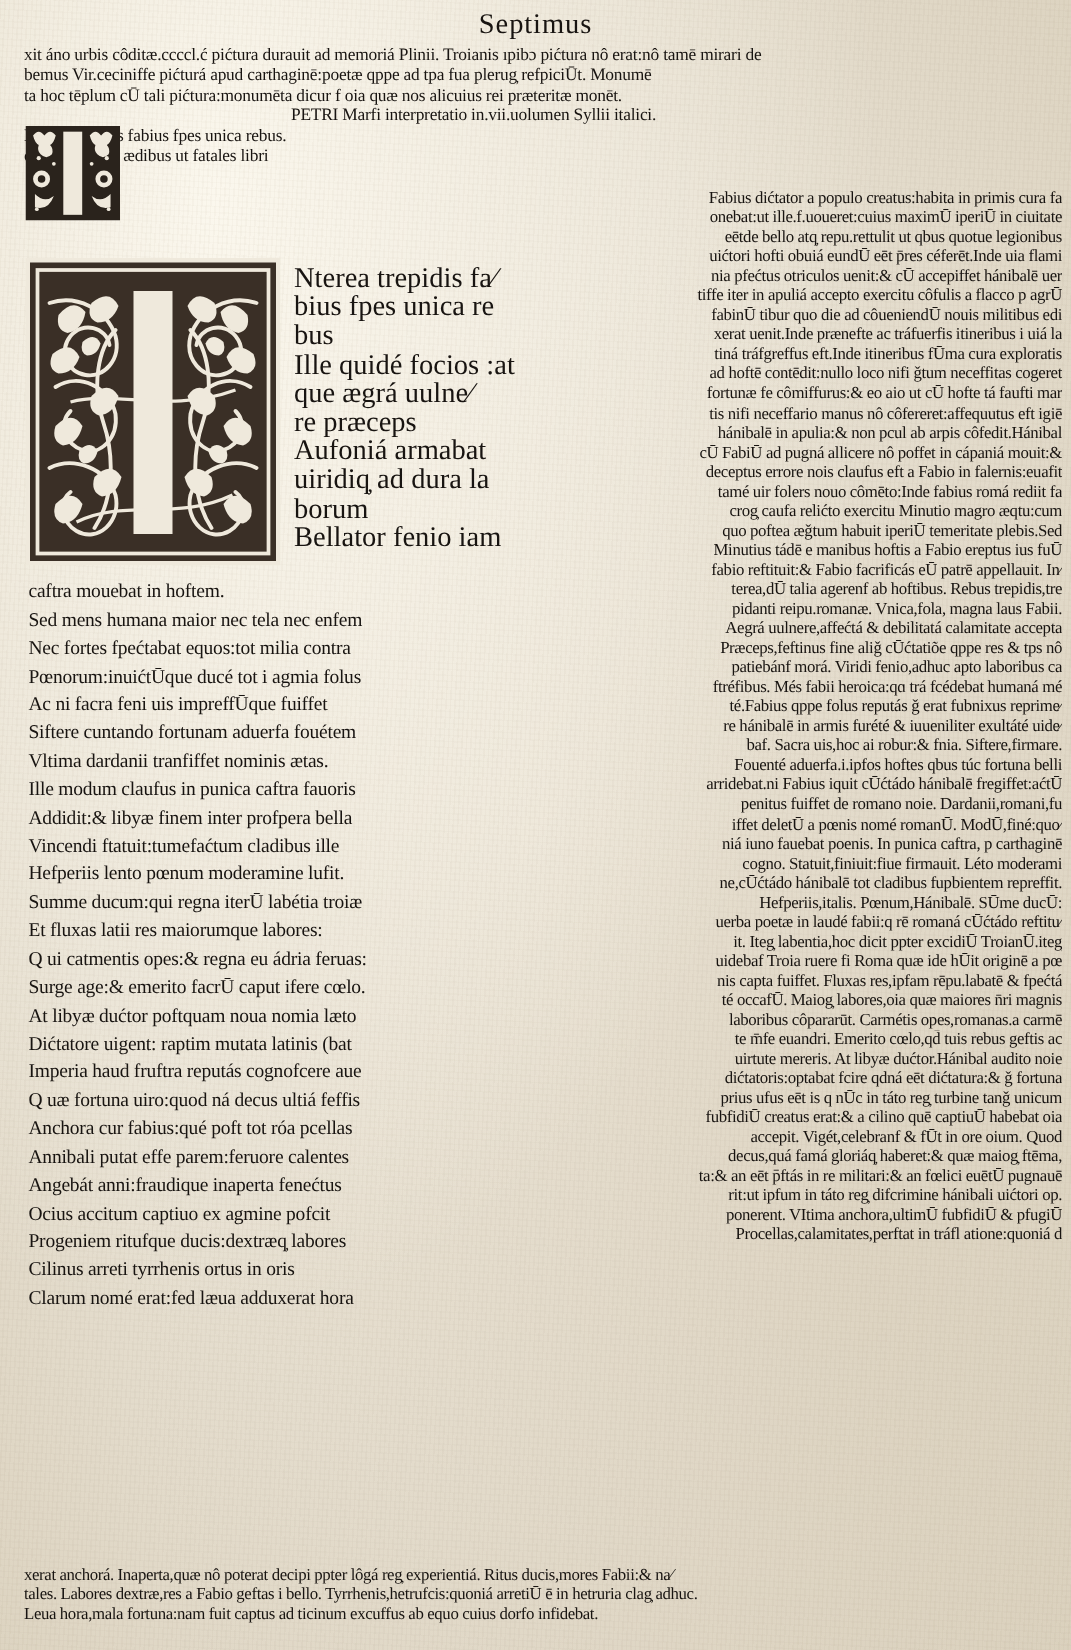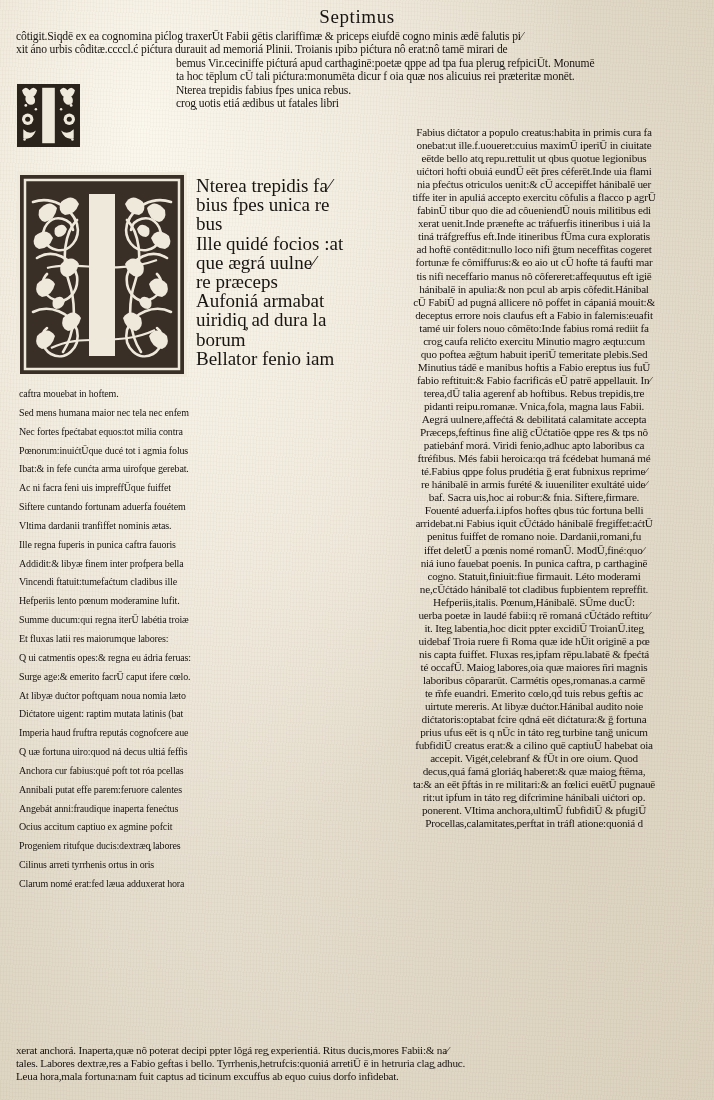--- a/index.html
+++ b/index.html
@@ -36,51 +36,51 @@
   }
 
   
   .topblock{
     position:absolute;left:16px;right:8px;top:30px;
     font-size:11.6px;line-height:13.4px;
     letter-spacing:-0.15px;
     text-align:justify;
   }
   .topblock .ln{white-space:nowrap;overflow:hidden;}
-  .indent{margin-left:160px;}
+  .indent{}
   .centre{margin-left:160px;}
 
   
   .smallinit{
     position:absolute;left:17px;top:84px;
     width:63px;height:63px;
   }
   
   .biginit{
     position:absolute;left:17px;top:172px;
     width:170px;height:205px;
   }
   
   .verse-head{
     position:absolute;left:196px;top:176px;width:160px;
     font-size:19px;line-height:19.2px;
   }
   .verse-body{
     position:absolute;left:19px;top:385px;width:338px;
-    font-size:10px;line-height:18.85px;
+    font-size:13px;line-height:18.85px;
     letter-spacing:-0.15px;
   }
   .verse-body .vl{white-space:nowrap;}
 
   
   .comm{
     position:absolute;left:360px;top:126px;width:348px;
     font-size:11.2px;line-height:13.05px;
     letter-spacing:-0.25px;
-    text-align:center;
+    text-align:right;
   }
   .comm .cl{white-space:nowrap;overflow:hidden;}
 
   
   .bottom{
     position:absolute;left:16px;right:8px;top:1044px;
     font-size:11.2px;line-height:13.2px;letter-spacing:-0.25px;
   }
   .bottom .bl{white-space:nowrap;overflow:hidden;}
 
@@ -91,24 +91,24 @@
 <body>
 
 <div class="paper"></div>
 <div class="grain"></div>
 
 <div class="page">
 
   <div class="runhead ink">Septimus</div>
 
   <div class="topblock ink">
-    <div class="ln">côtigit.Siqdē ex ea cognomina pićlog traxerŪt Fabii gētis clariffimæ &amp; priceps eiufdē cogno minis ædē falutis pi⁄</div>
     <div class="ln">xit áno urbis côditæ.ccccl.ć pićtura durauit ad memoriá Plinii. Troianis ıpibɔ pićtura nô erat:nô tamē mirari de</div>
     <div class="ln indent">bemus Vir.ceciniffe pićturá apud carthaginē:poetæ qppe ad tpa fua plerug̦ refpiciŪt.   Monumē</div>
     <div class="ln indent">ta hoc tēplum cŪ tali pićtura:monumēta dicur f oia quæ nos alicuius rei præteritæ monēt.</div>
+    <div class="ln centre" style="margin-left:178px;">PETRI Marfi interpretatio in.vii.uolumen Syllii italici.</div>
     <div class="ln indent">Nterea trepidis fabius fpes unica rebus.</div>
     <div class="ln indent">crog̦ uotis etiá ædibus ut fatales libri</div>
   </div>
 
   <div class="smallinit">
     <svg width="63" height="63" viewBox="0 0 100 100" aria-hidden="true">
       <rect x="0" y="0" width="100" height="100" fill="#2a231c"></rect>
       <rect x="40" y="6" width="20" height="88" fill="#efe9dc"></rect>
       <g fill="#efe9dc">
         <path d="M8 10 q6-8 12 0 q6-8 12 0 q-2 8-6 10 q4 4 2 10 q-6 6-12 0 q-4-4-2-10 q-4-2-6-10z"></path>
@@ -195,25 +195,24 @@
     <div class="vl ind1">uiridiq̦ ad dura la</div>
     <div class="vl ind1">borum</div>
     <div class="vl">Bellator fenio iam</div>
   </div>
 
   <div class="verse-body ink">
     <div class="vl">caftra mouebat in hoftem.</div>
     <div class="vl">Sed mens humana maior nec tela nec enfem</div>
     <div class="vl">Nec fortes fpećtabat equos:tot milia contra</div>
     <div class="vl">Pœnorum:inuićtŪque ducé tot i agmia folus</div>
-    <div class="vl">Ibat:&amp; in fefe cunćta arma uirofque gerebat.</div>
     <div class="vl">Ac ni facra feni uis impreffŪque fuiffet</div>
     <div class="vl">Siftere cuntando fortunam aduerfa fouétem</div>
     <div class="vl">Vltima dardanii tranfiffet nominis ætas.</div>
-    <div class="vl">Ille regna fuperis in punica caftra fauoris</div>
+    <div class="vl">Ille modum claufus in punica caftra fauoris</div>
     <div class="vl">Addidit:&amp; libyæ finem inter profpera bella</div>
     <div class="vl">Vincendi ftatuit:tumefaćtum cladibus ille</div>
     <div class="vl">Hefperiis lento pœnum moderamine lufit.</div>
     <div class="vl">Summe ducum:qui regna iterŪ labétia troiæ</div>
     <div class="vl">Et fluxas latii res maiorumque labores:</div>
     <div class="vl">Q ui catmentis opes:&amp; regna eu ádria feruas:</div>
     <div class="vl">Surge age:&amp; emerito facrŪ caput ifere cœlo.</div>
     <div class="vl">At libyæ dućtor poftquam noua nomia læto</div>
     <div class="vl">Dićtatore uigent: raptim mutata latinis (bat</div>
     <div class="vl">Imperia haud fruftra reputás cognofcere aue</div>
@@ -247,21 +246,21 @@
     <div class="cl">crog̦ caufa relićto exercitu Minutio magro æqtu:cum</div>
     <div class="cl">quo poftea æǧtum habuit iperiŪ temeritate plebis.Sed</div>
     <div class="cl">Minutius tádē e manibus hoftis a Fabio ereptus ius fuŪ</div>
     <div class="cl">fabio reftituit:&amp; Fabio facrificás eŪ patrē appellauit.  In⁄</div>
     <div class="cl">terea,dŪ talia agerenf ab hoftibus.   Rebus trepidis,tre</div>
     <div class="cl">pidanti reipu.romanæ.   Vnica,fola, magna laus Fabii.</div>
     <div class="cl">   Aegrá uulnere,affećtá &amp; debilitatá calamitate accepta</div>
     <div class="cl">   Præceps,feftinus fine aliǧ cŪćtatiõe qppe res &amp; tps nô</div>
     <div class="cl">patiebánf morá.   Viridi fenio,adhuc apto laboribus ca</div>
     <div class="cl">ftréfibus.  Més fabii heroica:qɑ trá fcédebat humaná mé</div>
-    <div class="cl">té.Fabius qppe folus prudétia ǧ erat fubnixus reprime⁄</div>
+    <div class="cl">té.Fabius qppe folus reputás ǧ erat fubnixus reprime⁄</div>
     <div class="cl">re hánibalē in armis furété &amp; iuueniliter exultáté uide⁄</div>
     <div class="cl">baf.   Sacra uis,hoc ai robur:&amp; fnia.   Siftere,firmare.</div>
     <div class="cl">   Fouenté aduerfa.i.ipfos hoftes qbus túc fortuna belli</div>
     <div class="cl">arridebat.ni Fabius iquit cŪćtádo hánibalē fregiffet:aćtŪ</div>
     <div class="cl">penitus fuiffet de romano noie.    Dardanii,romani,fu</div>
     <div class="cl">iffet deletŪ a pœnis nomé romanŪ.   ModŪ,finé:quo⁄</div>
     <div class="cl">niá iuno fauebat poenis.  In punica caftra, p carthaginē</div>
     <div class="cl">cogno.   Statuit,finiuit:fiue firmauit.   Léto moderami</div>
     <div class="cl">ne,cŪćtádo hánibalē tot cladibus fupbientem repreffit.</div>
     <div class="cl">   Hefperiis,italis.   Pœnum,Hánibalē.   SŪme ducŪ:</div>

